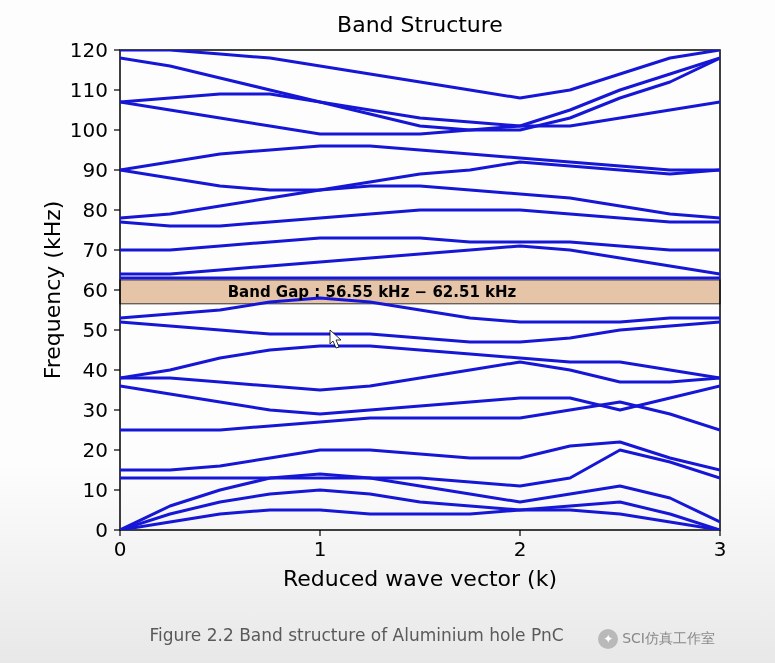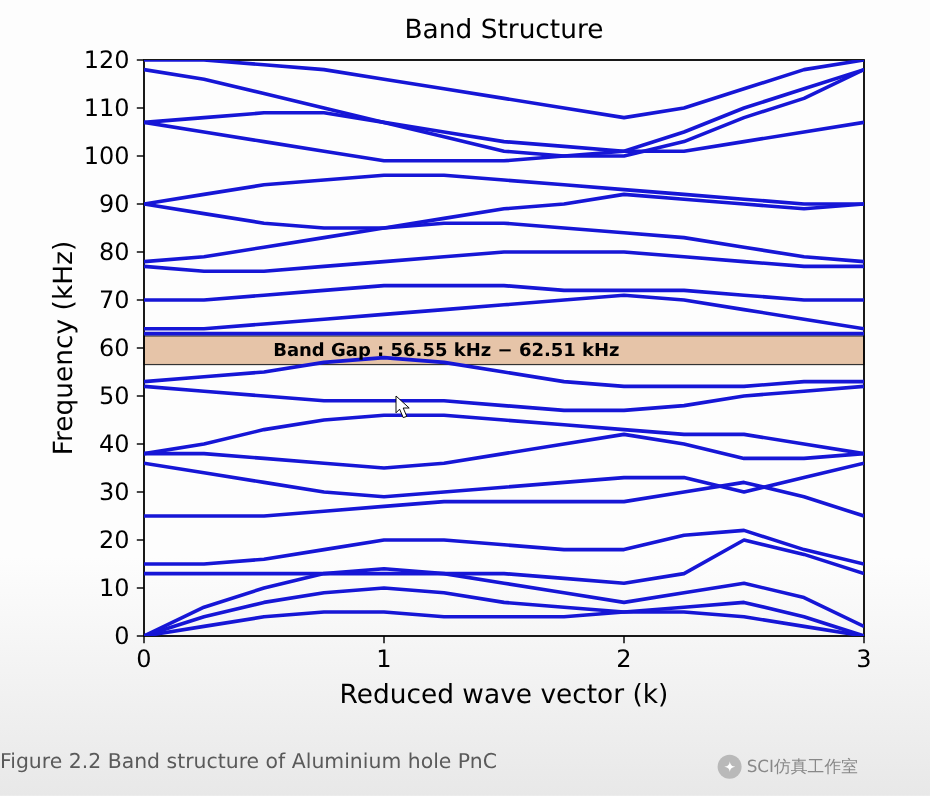--- a/index.html
+++ b/index.html
@@ -1,18 +1,18 @@
 <!DOCTYPE html>
 <html><head>
 <meta charset="utf-8">
 <style>
   html,body{margin:0;padding:0;width:775px;height:663px;font-family:"DejaVu Sans",Arial,sans-serif;
             background:linear-gradient(to bottom,#fdfdfd 0%,#fdfdfd 70%,#e8e8e8 100%);}
   .figure{position:absolute;left:40px;top:10px;width:700px;height:590px;}
-  .caption{position:absolute;left:0;bottom:18px;width:713px;
+  .caption{position:absolute;left:0;bottom:18px;width:713px;text-align:center;
            font-size:17px;color:#5a5a5a;}
   .watermark{position:absolute;right:60px;bottom:14px;font-size:14px;color:#888;
              display:flex;align-items:center;gap:4px;}
   .wm-icon{display:inline-block;width:20px;height:20px;border-radius:50%;
            background:#b9b9b9;color:#fff;font-size:12px;line-height:20px;text-align:center;}
   svg text{font-family:"DejaVu Sans",Arial,sans-serif;}
 </style>
 </head>
 <body>
 

